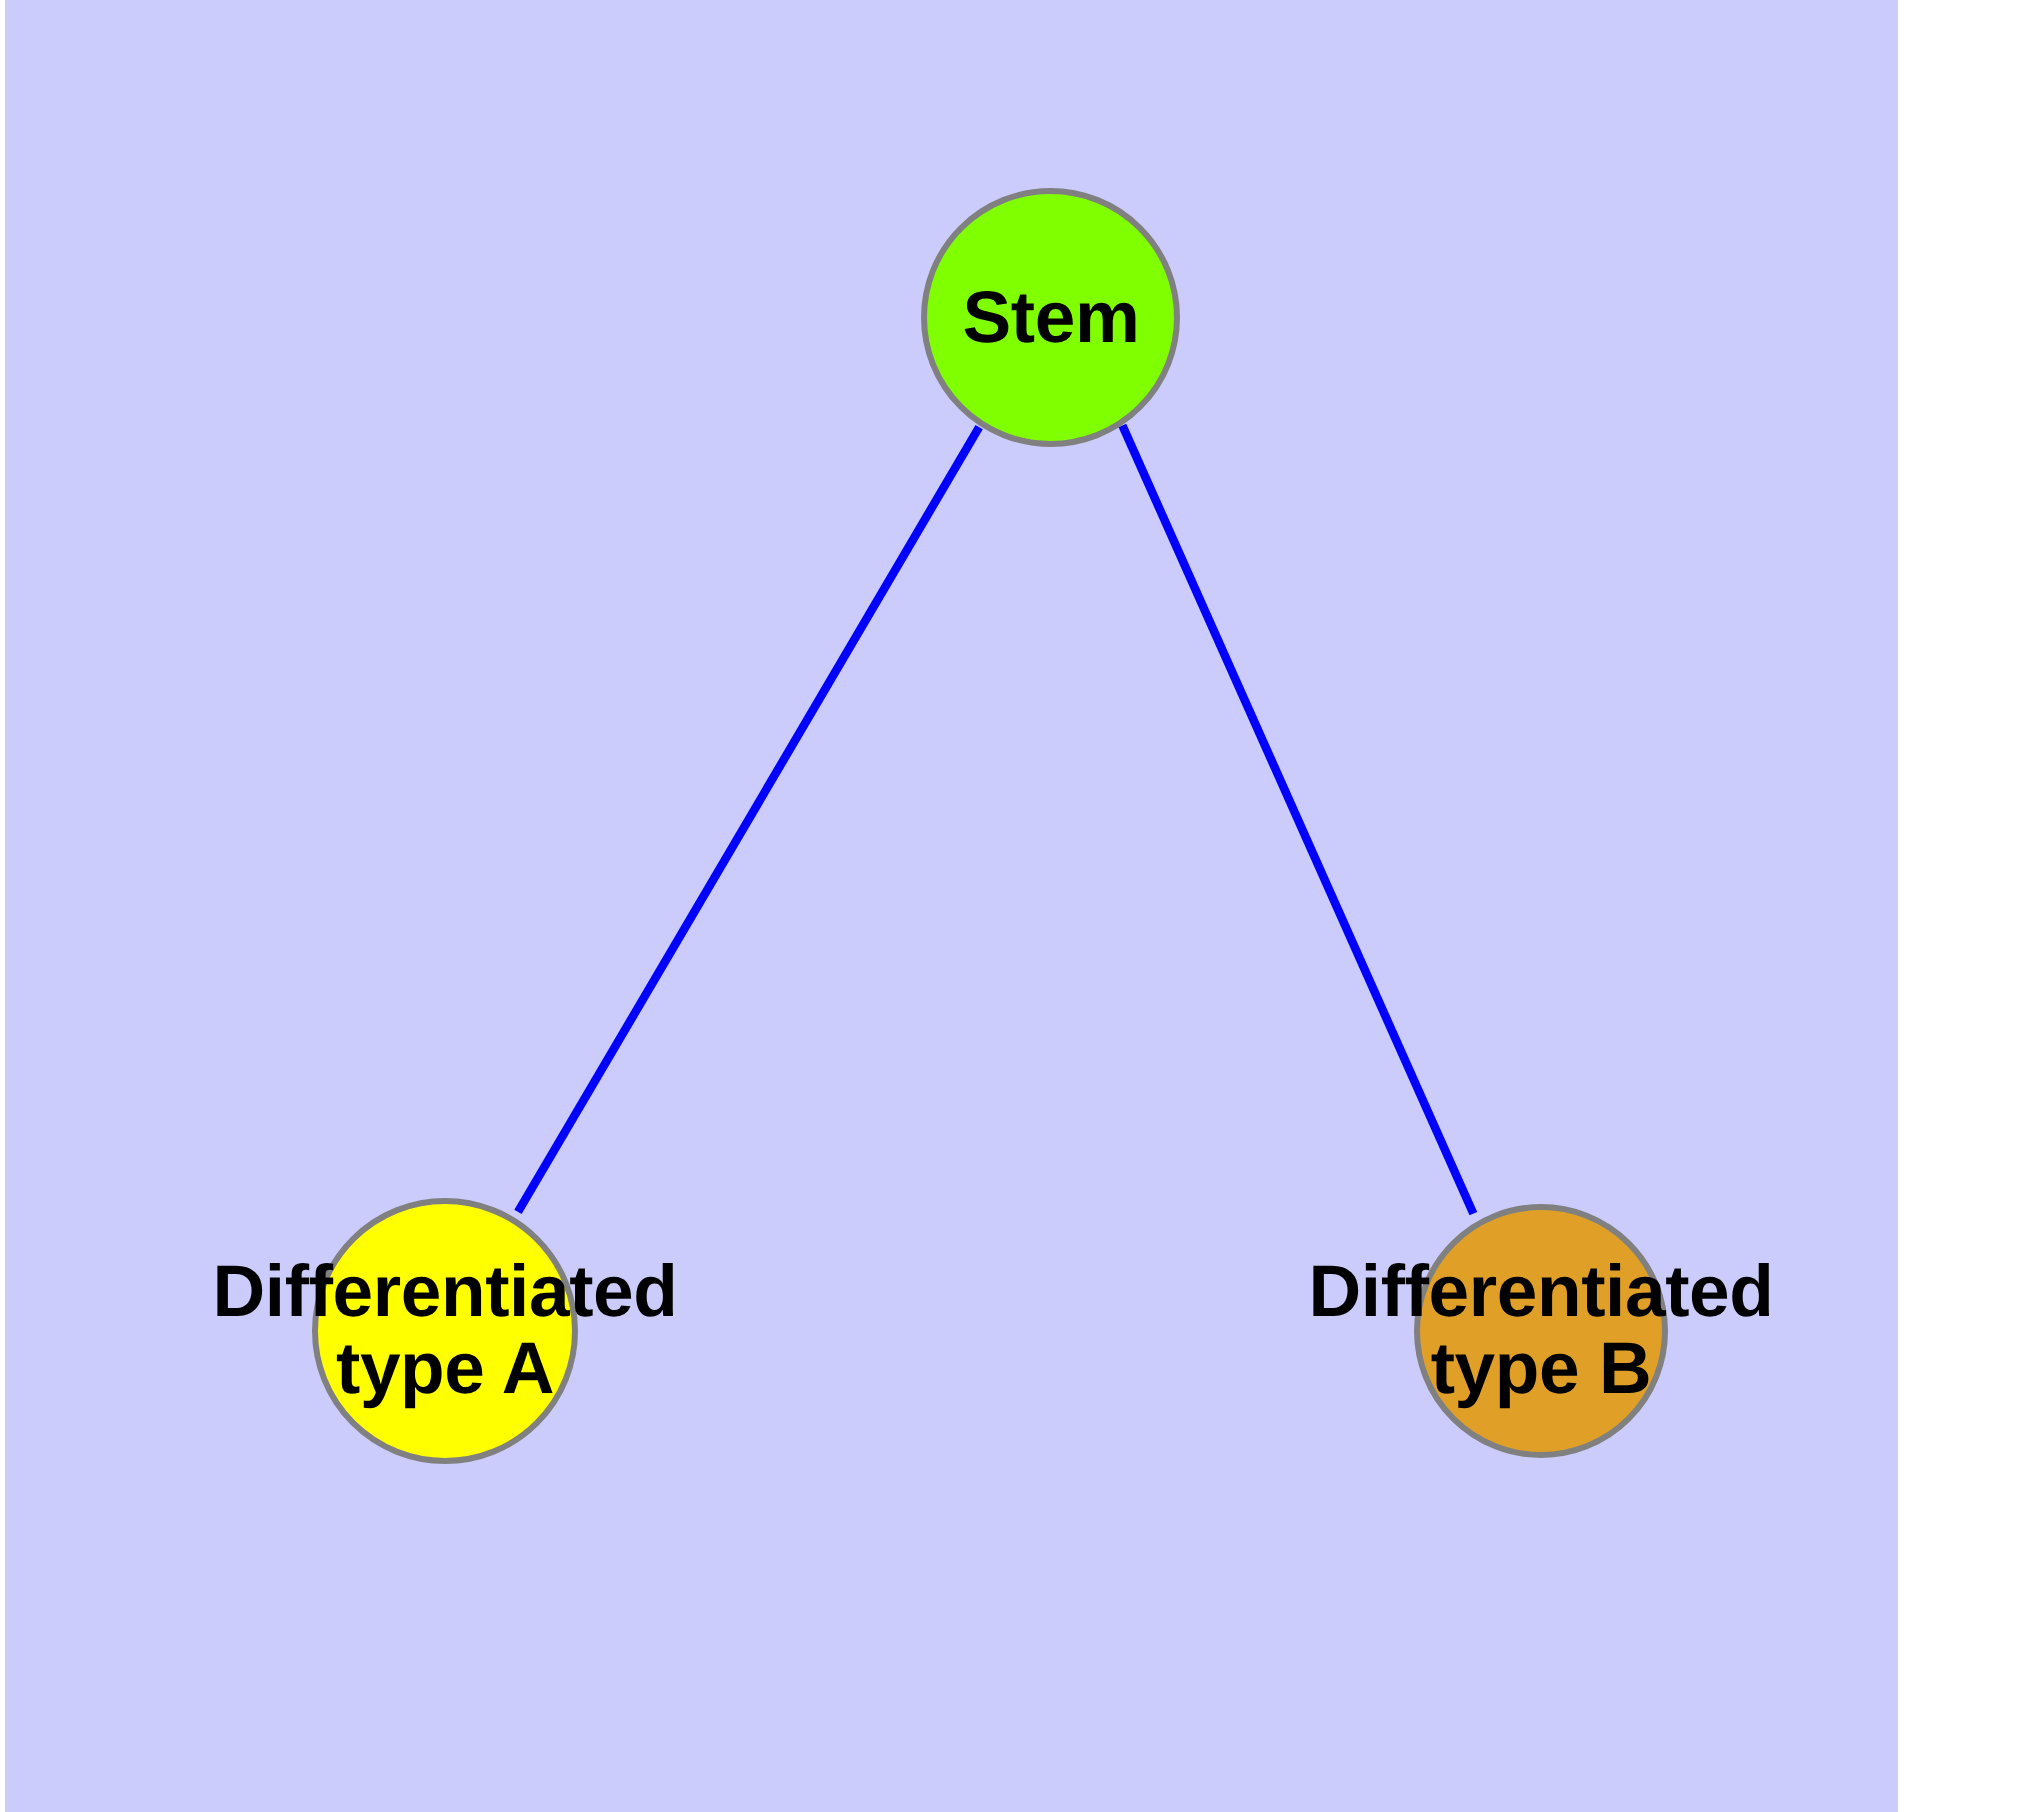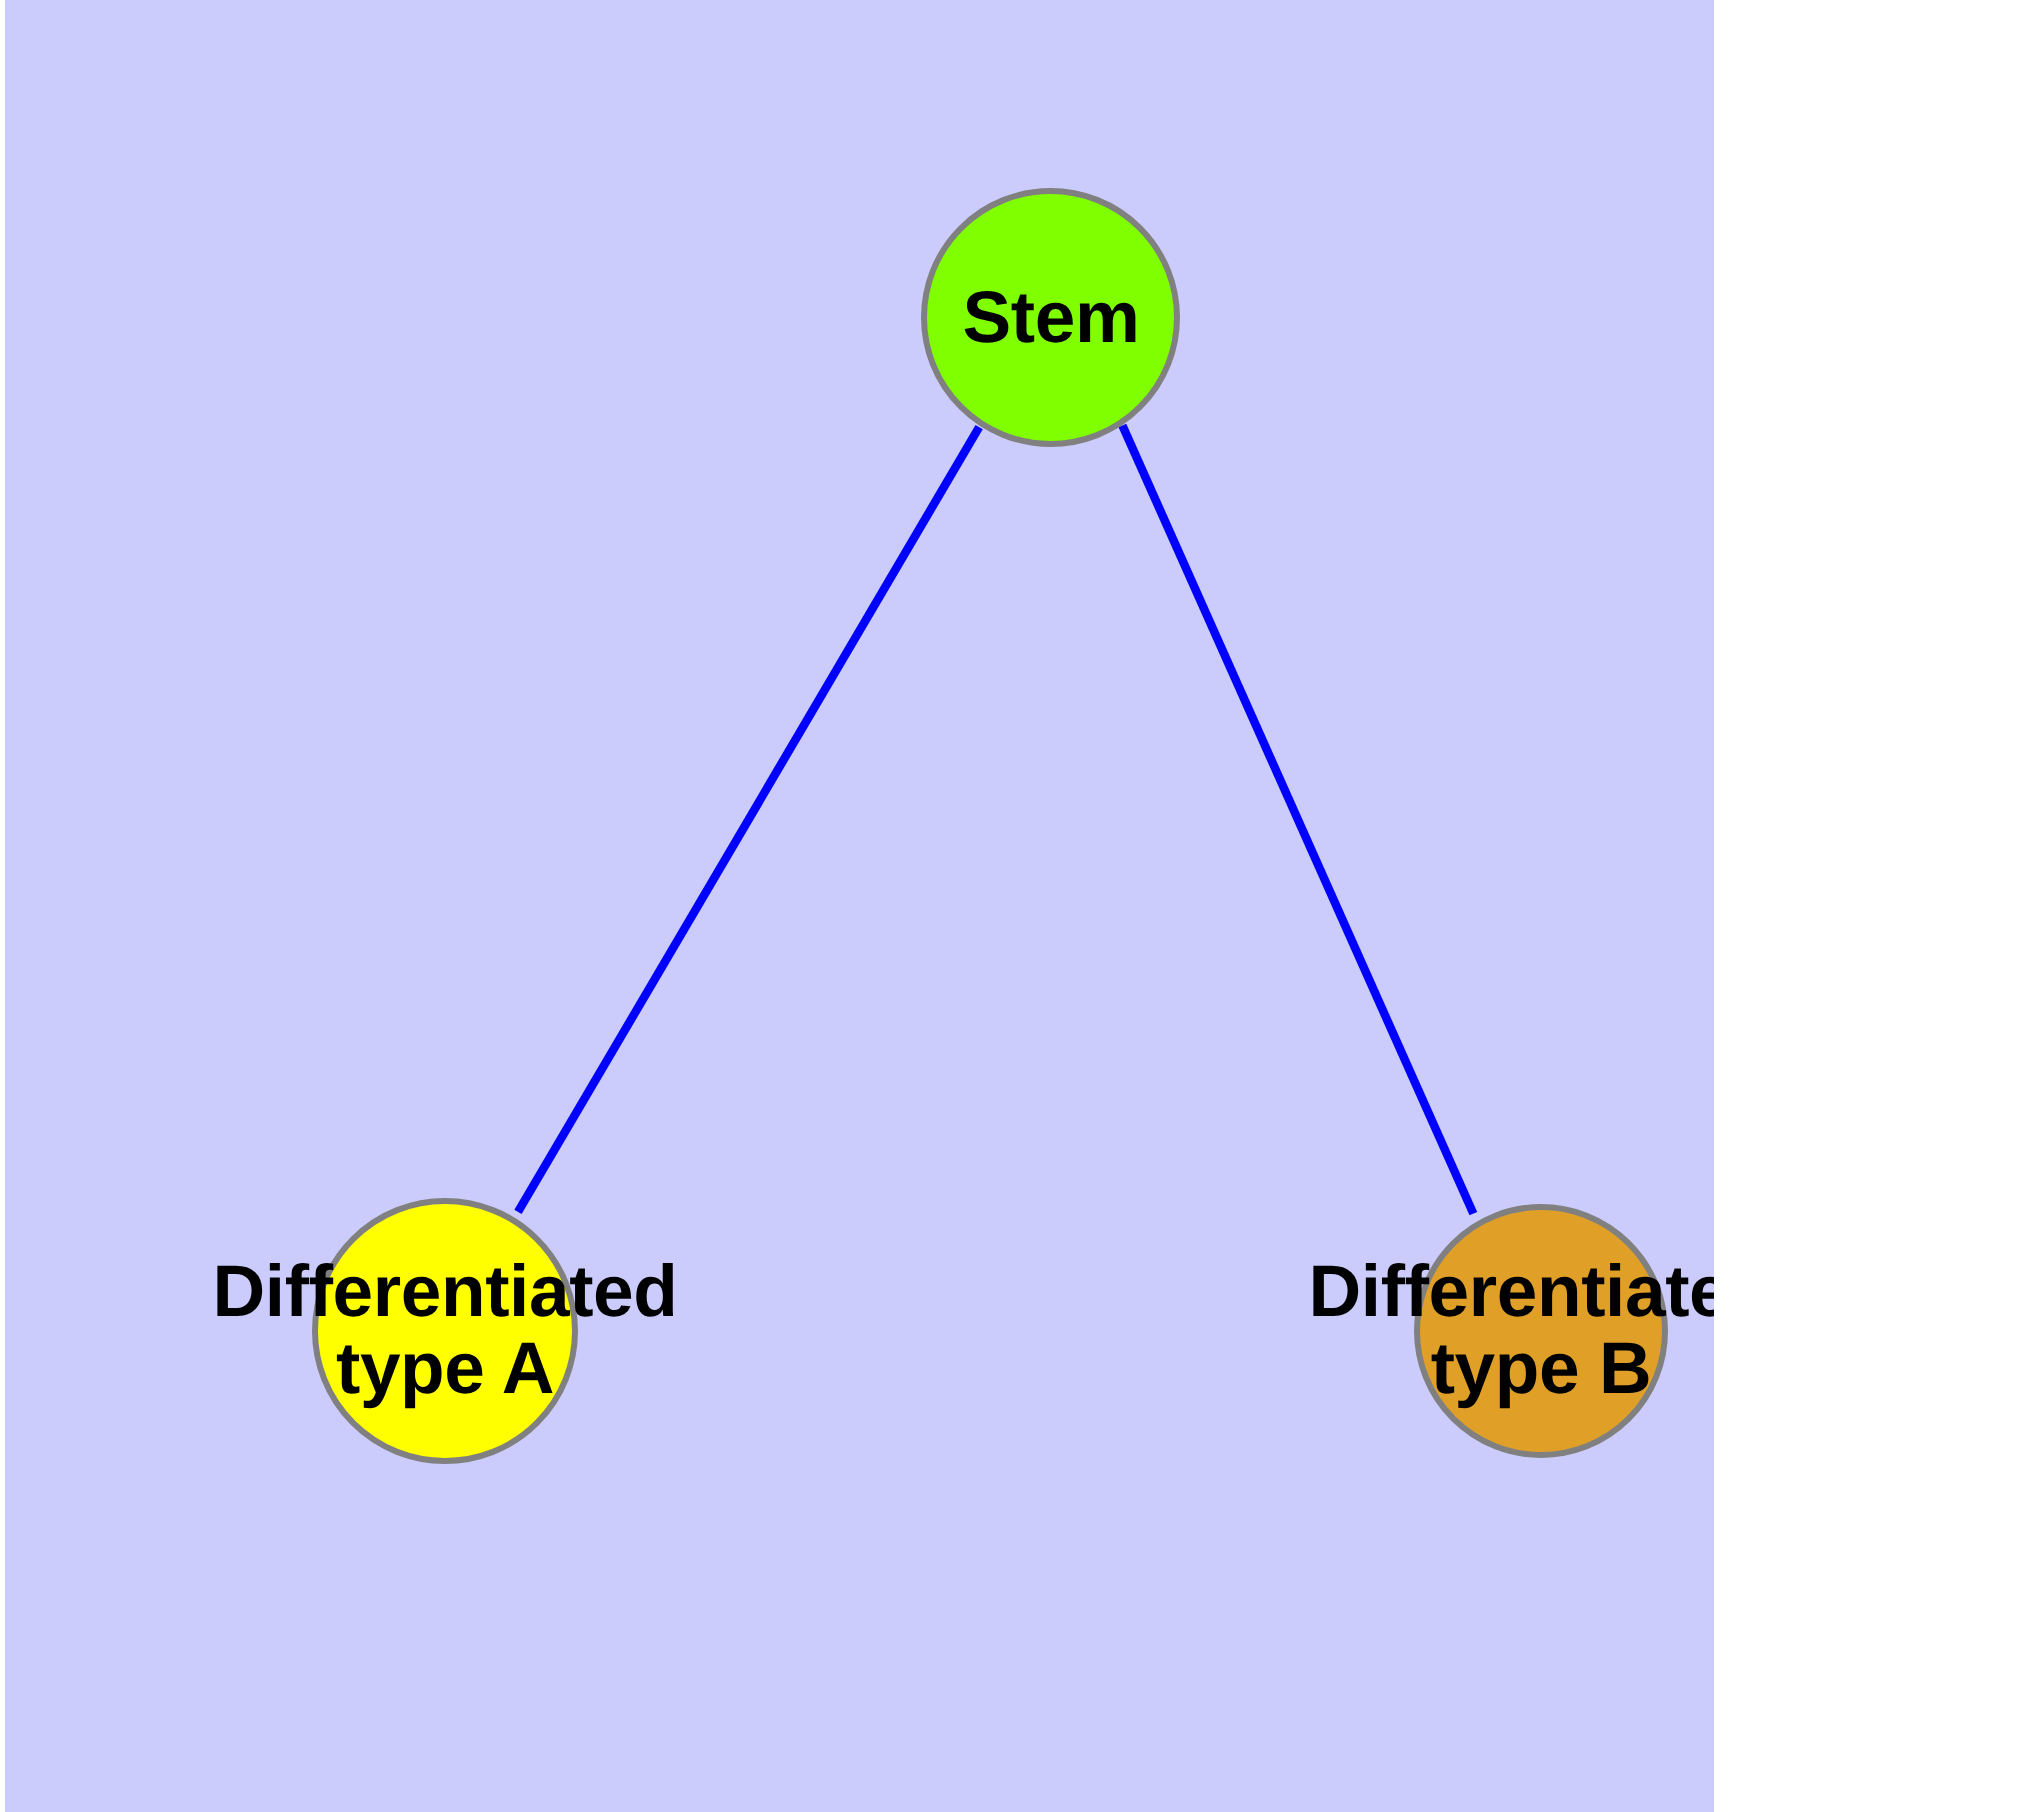--- a/index.html
+++ b/index.html
@@ -46,21 +46,21 @@
     line-height: 1.06;
     white-space: pre-line;
     letter-spacing: -0.4px;
     pointer-events: none;
     text-rendering: geometricPrecision;
   }
 </style>
 </head>
 <body>
 
-<div id="canvas" style="width: 1714px; height: 1812px; background: rgb(255, 255, 255);">
+<div id="canvas" style="width: 1898px; height: 1812px; background: rgb(255, 255, 255);">
 
   <div id="plot-area" style="background: rgb(204, 204, 252);"></div>
 
   <svg id="graph-svg" viewBox="0 0 2384 2138" preserveAspectRatio="none">
     <line id="edge-0" x1="1155" y1="504" x2="611" y2="1430" stroke="#0000ff" stroke-width="10" stroke-linecap="butt"></line>
     <line id="edge-1" x1="1324" y1="502" x2="1738" y2="1432" stroke="#0000ff" stroke-width="10" stroke-linecap="butt"></line>
   </svg>
 
   <div class="node-circle" id="circle-0" style="width: 259px; height: 259px; left: 921px; top: 188px; background: rgb(127, 255, 0); border-color: rgb(128, 128, 128); border-width: 6px;"></div>
   <div class="node-circle" id="circle-1" style="width: 266px; height: 266px; left: 312px; top: 1198px; background: rgb(255, 255, 0); border-color: rgb(128, 128, 128); border-width: 6px;"></div>

